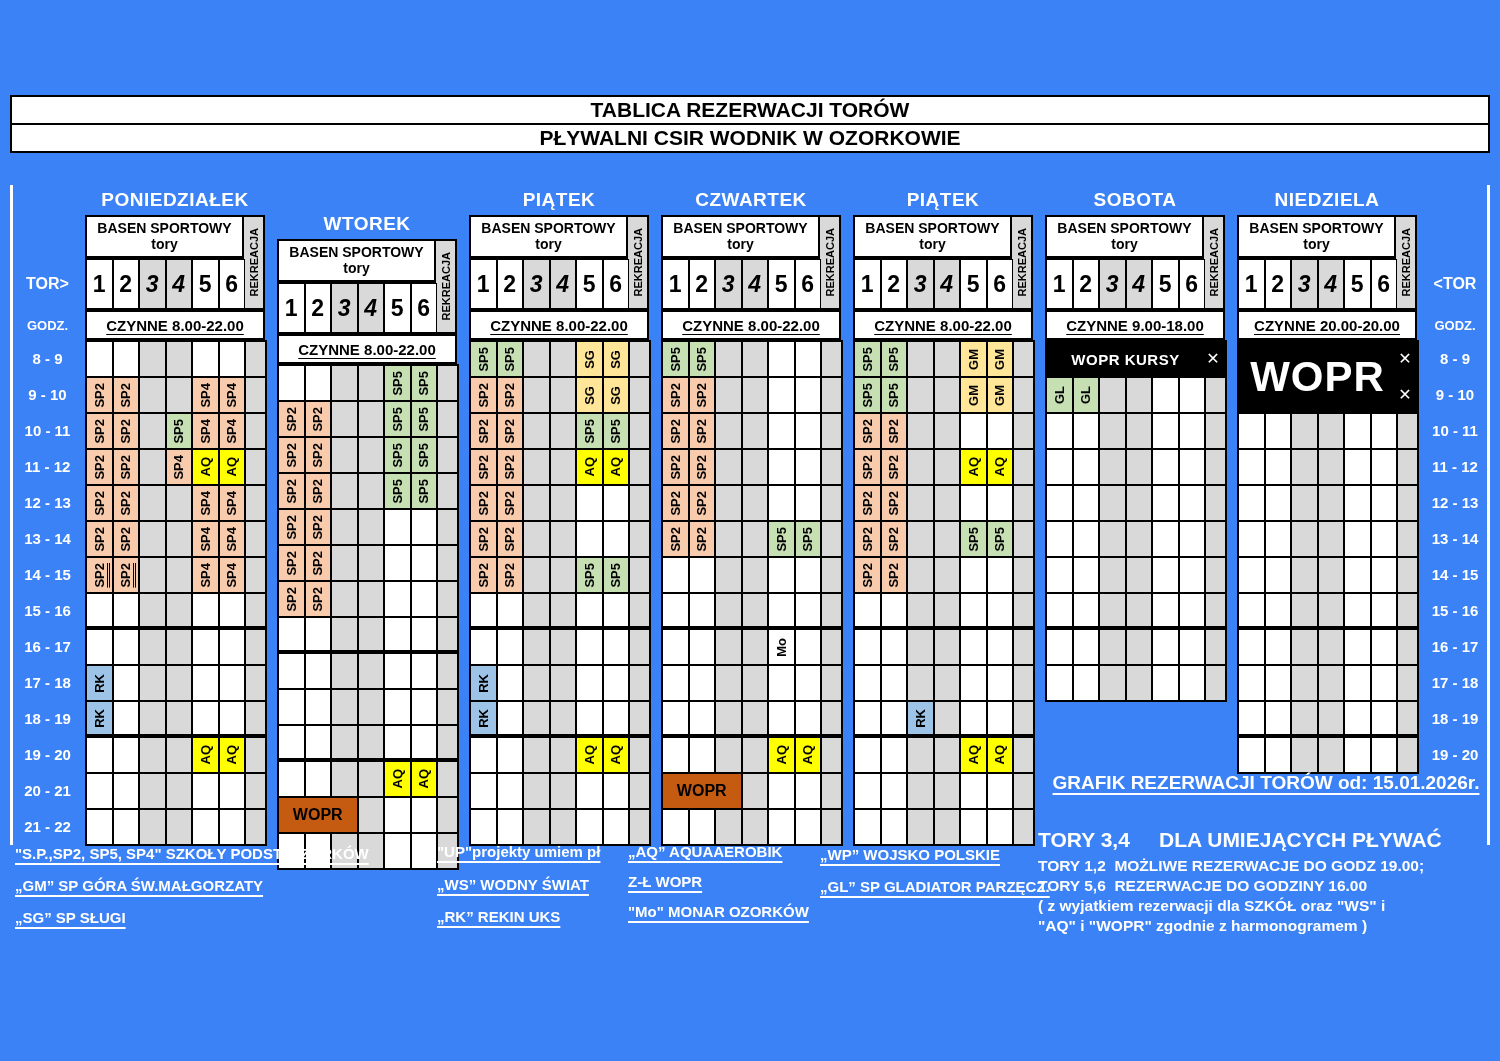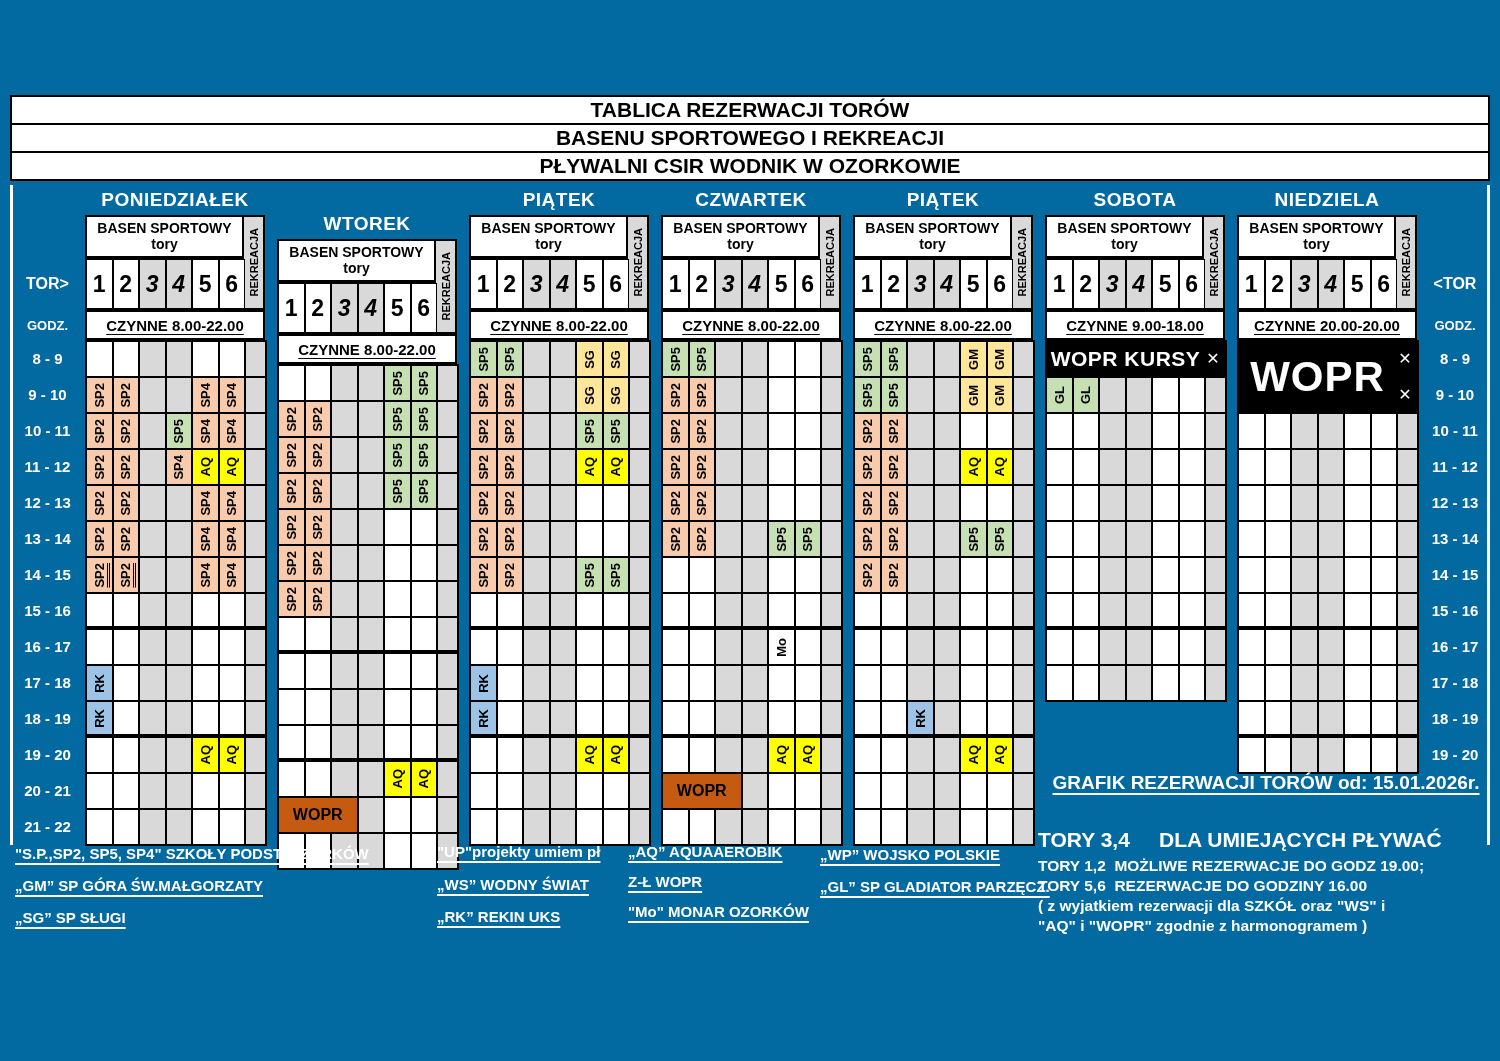--- a/index.html
+++ b/index.html
@@ -1,16 +1,16 @@
 <!DOCTYPE html>
 <html><head>
 <meta charset="utf-8">
 <style>
   html,body{margin:0;padding:0;background:#000;}
-  #board{position:relative;width:1500px;height:1061px;background:#0369a1;
+  #board{position:relative;width:1500px;height:1061px;background:#3b82f6;
          font-family:"Liberation Sans",sans-serif;overflow:hidden;}
   
   #title-box{position:absolute;left:10px;top:95px;width:1480px;}
   .title-row{box-sizing:border-box;height:30px;background:#fff;border:2px solid #000;
              display:flex;align-items:center;justify-content:center;
              font-size:21px;font-weight:700;color:#000;}
   .title-row + .title-row{margin-top:-2px;}
   
   .side-col{position:absolute;top:185px;width:75px;height:662px;}
   #left-col{left:10px;} #right-col{left:1417px;width:76px;}
@@ -44,21 +44,21 @@
   .cell{box-sizing:border-box;border:1px solid #000;background:#fff;display:flex;align-items:center;
         justify-content:center;overflow:hidden;}
   .cell.gray{background:#D9D9D9;}
   .cell.tb{border-bottom-width:3px;}
   .cell span{writing-mode:vertical-rl;transform:rotate(180deg);font-weight:700;font-size:13px;
              color:#000;line-height:1;}
   .cell span.und{text-decoration:underline;text-decoration-style:double;}
   .wopr-cell{grid-column:span 3;}
   .wopr-cell span.htxt{writing-mode:horizontal-tb;transform:none;font-size:16px;}
   .banner{grid-column:1 / -1;background:#000;position:relative;display:flex;align-items:center;border:none;}
-  .banner .btxt{width:159px;text-align:center;color:#fff;font-weight:700;font-size:21px;letter-spacing:.5px;}
+  .banner .btxt{width:159px;text-align:center;color:#fff;font-weight:700;font-size:15px;letter-spacing:.5px;}
   .banner-big .btxt{font-size:42px;letter-spacing:1px;}
   .banner .bx{position:absolute;right:5px;width:16px;height:24px;color:#fff;font-size:16px;line-height:24px;text-align:center;}
   
   .legend-item{position:absolute;color:#fff;font-weight:700;font-size:15px;white-space:nowrap;
                text-decoration:underline;text-decoration-thickness:2px;text-underline-offset:4px;}
   #grafik{position:absolute;left:1040px;top:772px;width:452px;text-align:center;color:#fff;font-weight:700;
           font-size:19px;white-space:nowrap;text-decoration:underline;text-decoration-thickness:2px;
           text-underline-offset:4px;}
   #tory34{position:absolute;left:1038px;top:828px;color:#fff;font-weight:700;font-size:21px;white-space:pre;}
   #info-lines{position:absolute;left:1038px;top:856px;color:#fff;font-weight:700;font-size:15.5px;line-height:20px;}
@@ -67,21 +67,20 @@
   #table-edge{position:absolute;left:10px;top:185px;width:1480px;height:660px;box-sizing:border-box;
               border-left:3px solid #fff;border-right:3px solid #fff;pointer-events:none;}
 </style>
 </head>
 <body>
 
 <div id="board">
 
   <div id="title-box">
     <div class="title-row">TABLICA REZERWACJI TORÓW</div>
-    <div class="title-row">BASENU SPORTOWEGO I REKREACJI</div>
     <div class="title-row">PŁYWALNI CSIR WODNIK W OZORKOWIE</div>
   </div>
 
   <div id="table-edge"></div>
 
   <div id="left-col" class="side-col">
     <div class="side-tor">TOR&gt;</div>
     <div class="side-godz">GODZ.</div>
   <div class="hour-label" style="top: 155px;">8 - 9</div>
       <div class="hour-label" style="top: 191px;">9 - 10</div>

